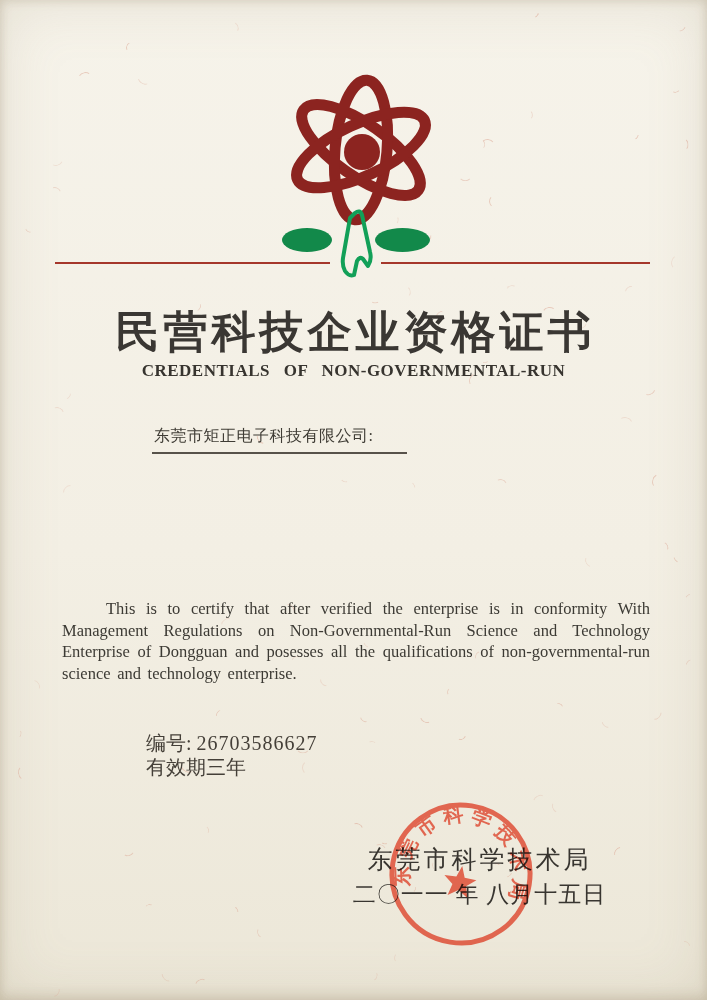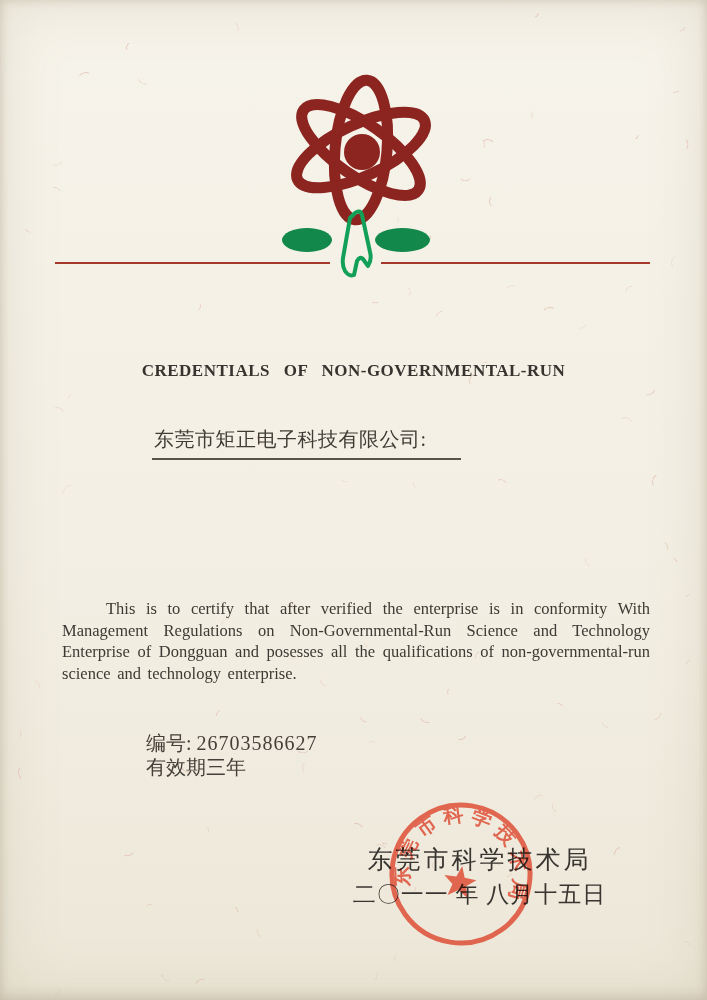--- a/index.html
+++ b/index.html
@@ -23,21 +23,21 @@
     font-size:44px;font-weight:bold;letter-spacing:4px;text-indent:4px;color:#3a3733;
   }
   .sub{
     position:absolute;left:0;width:707px;text-align:center;font-weight:bold;
     font-size:17px;letter-spacing:.5px;word-spacing:9px;color:#37342f;
   }
   .sub1{top:361px;}
   .sub2{top:382px;}
 
   .company{
-    position:absolute;left:152px;top:426px;font-size:20px;letter-spacing:.5px;color:#3f3c35;
+    position:absolute;left:152px;top:426px;font-size:16px;letter-spacing:.5px;color:#3f3c35;
     border-bottom:2px solid #57524a;padding:0 34px 5px 2px;
   }
 
   .body-zh{
     position:absolute;left:60px;top:531px;width:592px;margin:0;
     font-size:25px;line-height:33px;letter-spacing:1px;text-indent:64px;color:#403d36;
   }
   .body-en{
     position:absolute;left:62px;top:598px;width:588px;margin:0;
     font-size:16.5px;line-height:21.6px;text-align:justify;text-indent:44px;
@@ -166,20 +166,21 @@
     <g stroke="none">
       <ellipse cx="47" cy="168" rx="25" ry="12" fill="#12894a"></ellipse>
       <ellipse cx="142.5" cy="168" rx="27.5" ry="12" fill="#12894a"></ellipse>
     </g>
     <path fill="none" stroke-width="4" stroke-linejoin="round" d="M95,141 Q100,137 102,143 L110,180 Q112,188 108,194 L103,187 Q100,184 97,189 L94,203 Q89,205 85,199 Q82,194 83,186 L90,146 Z" stroke="#12a058"></path>
   </svg>
 
   <div class="divider left"></div>
   <div class="divider right"></div>
 
+  <h1 class="title">民营科技企业资格证书</h1>
   <div class="sub sub1">CREDENTIALS OF NON-GOVERNMENTAL-RUN</div>
 
   <div class="company">东莞市矩正电子科技有限公司:</div>
 
   <p class="body-en">This is to certify that after verified the enterprise is in conformity With Management Regulations on Non-Governmental-Run Science and Technology Enterprise of Dongguan and posesses all the qualifications of non-governmental-run science and technology enterprise.</p>
 
   <div class="numblock">
     <div>
       <span>编号:</span>
       <span class="digits">26703586627</span>

